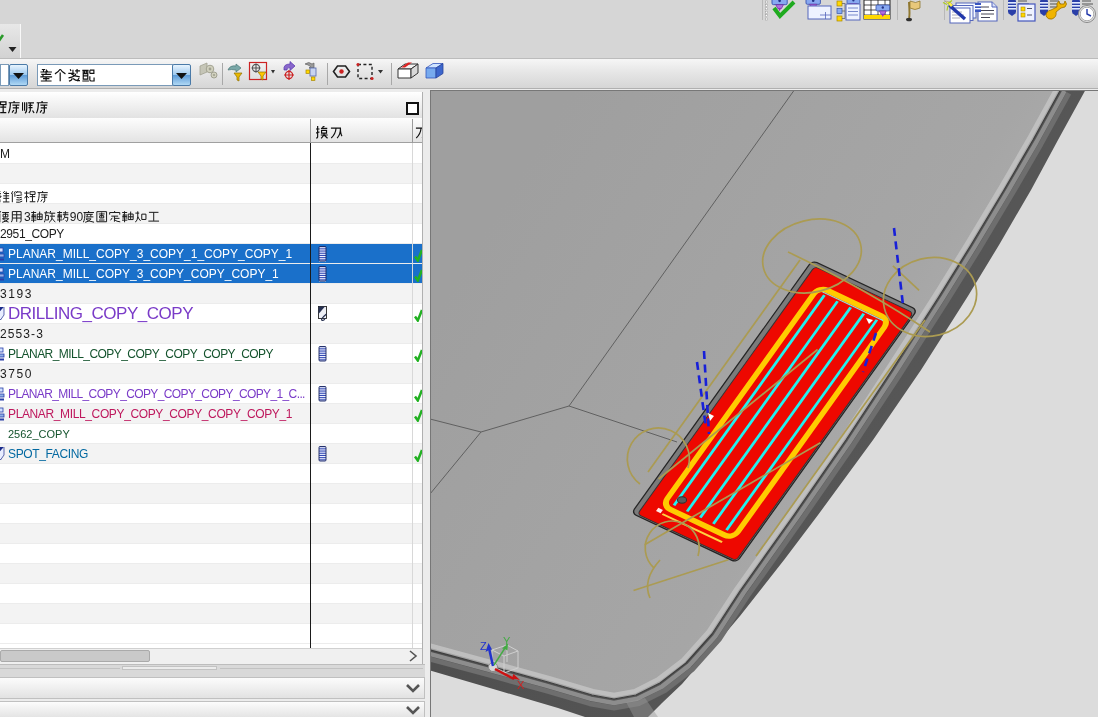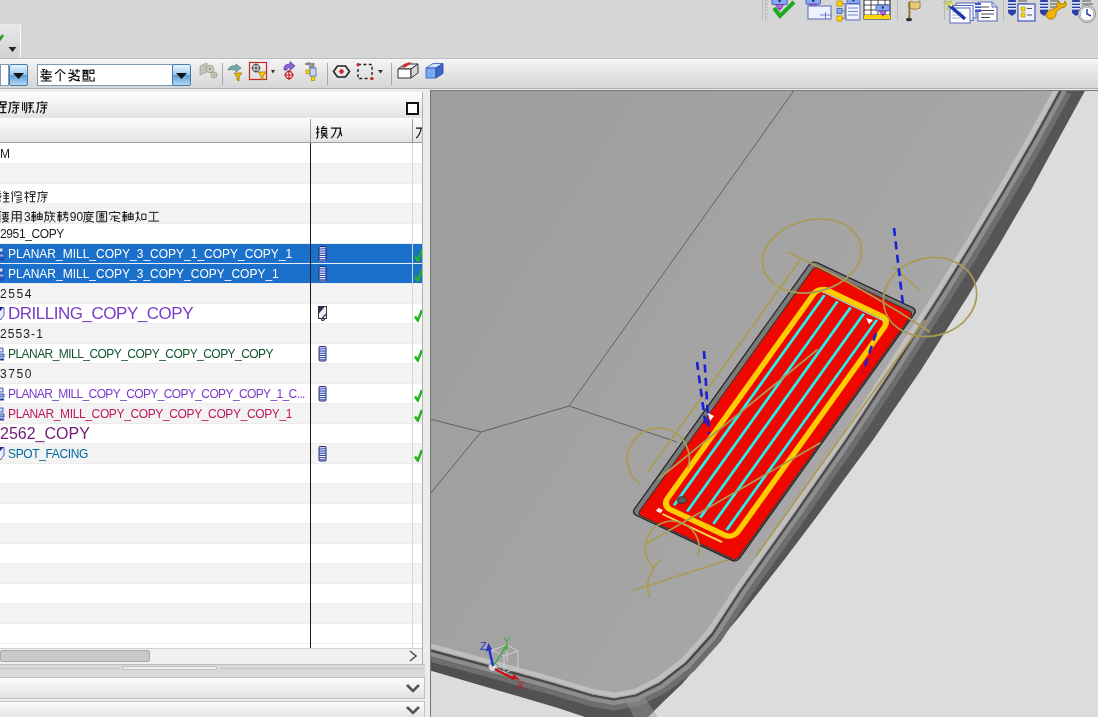--- a/index.html
+++ b/index.html
@@ -296,37 +296,37 @@
     <rect x="1" y="7.8" width="7" height="1.1" fill="#f0f4ff"></rect>
     <rect x="1" y="10.0" width="7" height="1.1" fill="#f0f4ff"></rect>
     <rect x="1" y="12.2" width="7" height="1.1" fill="#f0f4ff"></rect>
     <rect x="1" y="14.4" width="7" height="1.1" fill="#f0f4ff"></rect>
 <rect x="1" y="0.5" width="7" height="14.5" rx="1" fill="none" stroke="#1a2560" stroke-width="0.9"></rect>
   </svg>
 <svg style="position:absolute;left:414px;top:268px" width="10" height="14" viewBox="0 0 10 14">
     <path d="M1 8.5 L3.8 12.5 L8 2" fill="none" stroke="#21b121" stroke-width="2.5"></path>
   </svg>
 <div style="position:absolute;left:0;top:284px;width:422px;height:20px;background:#f3f3f3;border-bottom:1px solid #ececec;box-sizing:border-box"></div>
-<div style="position:absolute;left:0px;top:284px;height:20px;line-height:20px;font-size:12px;color:#1a1a1a;letter-spacing:1.57px;white-space:nowrap">2554</div>
+<div style="position:absolute;left:0px;top:284px;height:20px;line-height:20px;font-size:12px;color:#1a1a1a;letter-spacing:1.57px;white-space:nowrap">3193</div>
 <div style="position:absolute;left:0;top:304px;width:422px;height:20px;background:#ffffff;border-bottom:1px solid #ececec;box-sizing:border-box"></div>
 <div style="position:absolute;left:8px;top:304px;height:20px;line-height:20px;font-size:17px;color:#7a3bc8;letter-spacing:-0.48px;white-space:nowrap">DRILLING_COPY_COPY</div>
 <svg style="position:absolute;left:-3px;top:307px" width="8" height="14" viewBox="0 0 8 14">
 <path d="M0 0 H7 L0 8 Z" fill="#1a2a8a"></path>
     <path d="M7 0 V8 L3.5 13 L0 8" fill="#e8eeff" stroke="#1a2a8a" stroke-width="0.7"></path>
   </svg>
 <svg style="position:absolute;left:317px;top:306px" width="11" height="16" viewBox="0 0 11 16">
 <rect x="1.5" y="0.5" width="8" height="12" fill="#eef0f6" stroke="#222" stroke-width="0.9"></rect>
 <path d="M1.5 0.5 H8 L1.5 8 Z" fill="#273050"></path>
 <path d="M9.5 8 Q7 10 5 12.5 Q4 14 5.5 14.5 Q7.5 14.5 8 12" fill="none" stroke="#273050" stroke-width="1.2"></path>
   </svg>
 <svg style="position:absolute;left:414px;top:308px" width="10" height="14" viewBox="0 0 10 14">
     <path d="M1 8.5 L3.8 12.5 L8 2" fill="none" stroke="#21b121" stroke-width="2.5"></path>
   </svg>
 <div style="position:absolute;left:0;top:324px;width:422px;height:20px;background:#f3f3f3;border-bottom:1px solid #ececec;box-sizing:border-box"></div>
-<div style="position:absolute;left:0px;top:324px;height:20px;line-height:20px;font-size:12px;color:#1a1a1a;letter-spacing:1.1px;white-space:nowrap">2553-1</div>
+<div style="position:absolute;left:0px;top:324px;height:20px;line-height:20px;font-size:12px;color:#1a1a1a;letter-spacing:1.1px;white-space:nowrap">2553-3</div>
 <div style="position:absolute;left:0;top:344px;width:422px;height:20px;background:#ffffff;border-bottom:1px solid #ececec;box-sizing:border-box"></div>
 <div style="position:absolute;left:8px;top:344px;height:20px;line-height:20px;font-size:12px;color:#14532d;letter-spacing:-0.55px;white-space:nowrap">PLANAR_MILL_COPY_COPY_COPY_COPY_COPY</div>
 <svg style="position:absolute;left:-3px;top:347px" width="8" height="14" viewBox="0 0 8 14">
 <rect x="0" y="1" width="6" height="4" fill="#cfe0ff" stroke="#2a3fa8" stroke-width="0.8"></rect>
 <rect x="0" y="7" width="7" height="3" fill="#8fb0e8" stroke="#2a3fa8" stroke-width="0.8"></rect>
 <rect x="-2" y="11.5" width="9" height="2" fill="#2a3fa8"></rect>
   </svg>
 <svg style="position:absolute;left:318px;top:346px" width="10" height="16" viewBox="0 0 10 16">
 <rect x="1" y="0.5" width="7" height="14.5" rx="1" fill="#3348b4"></rect>
     <rect x="1" y="1.2" width="7" height="1.1" fill="#f0f4ff"></rect>
@@ -368,21 +368,21 @@
 <div style="position:absolute;left:8px;top:404px;height:20px;line-height:20px;font-size:12px;color:#be185d;letter-spacing:-0.37px;white-space:nowrap">PLANAR_MILL_COPY_COPY_COPY_COPY_COPY_1</div>
 <svg style="position:absolute;left:-3px;top:407px" width="8" height="14" viewBox="0 0 8 14">
 <rect x="0" y="1" width="6" height="4" fill="#cfe0ff" stroke="#2a3fa8" stroke-width="0.8"></rect>
 <rect x="0" y="7" width="7" height="3" fill="#8fb0e8" stroke="#2a3fa8" stroke-width="0.8"></rect>
 <rect x="-2" y="11.5" width="9" height="2" fill="#2a3fa8"></rect>
   </svg>
 <svg style="position:absolute;left:414px;top:408px" width="10" height="14" viewBox="0 0 10 14">
     <path d="M1 8.5 L3.8 12.5 L8 2" fill="none" stroke="#21b121" stroke-width="2.5"></path>
   </svg>
 <div style="position:absolute;left:0;top:424px;width:422px;height:20px;background:#ffffff;border-bottom:1px solid #ececec;box-sizing:border-box"></div>
-<div style="position:absolute;left:0px;top:424px;height:20px;line-height:20px;font-size:16px;color:#701a75;white-space:nowrap">2562_COPY</div>
+<div style="position:absolute;left:8px;top:424px;height:20px;line-height:20px;font-size:11px;color:#14532d;white-space:nowrap">2562_COPY</div>
 <div style="position:absolute;left:0;top:444px;width:422px;height:20px;background:#f3f3f3;border-bottom:1px solid #ececec;box-sizing:border-box"></div>
 <div style="position:absolute;left:8px;top:444px;height:20px;line-height:20px;font-size:12px;color:#0369a1;letter-spacing:-0.37px;white-space:nowrap">SPOT_FACING</div>
 <svg style="position:absolute;left:-3px;top:447px" width="8" height="14" viewBox="0 0 8 14">
 <path d="M0 0 H7 L0 8 Z" fill="#1a2a8a"></path>
     <path d="M7 0 V8 L3.5 13 L0 8" fill="#e8eeff" stroke="#1a2a8a" stroke-width="0.7"></path>
   </svg>
 <svg style="position:absolute;left:318px;top:446px" width="10" height="16" viewBox="0 0 10 16">
 <rect x="1" y="0.5" width="7" height="14.5" rx="1" fill="#3348b4"></rect>
     <rect x="1" y="1.2" width="7" height="1.1" fill="#f0f4ff"></rect>
     <rect x="1" y="3.4" width="7" height="1.1" fill="#f0f4ff"></rect>

